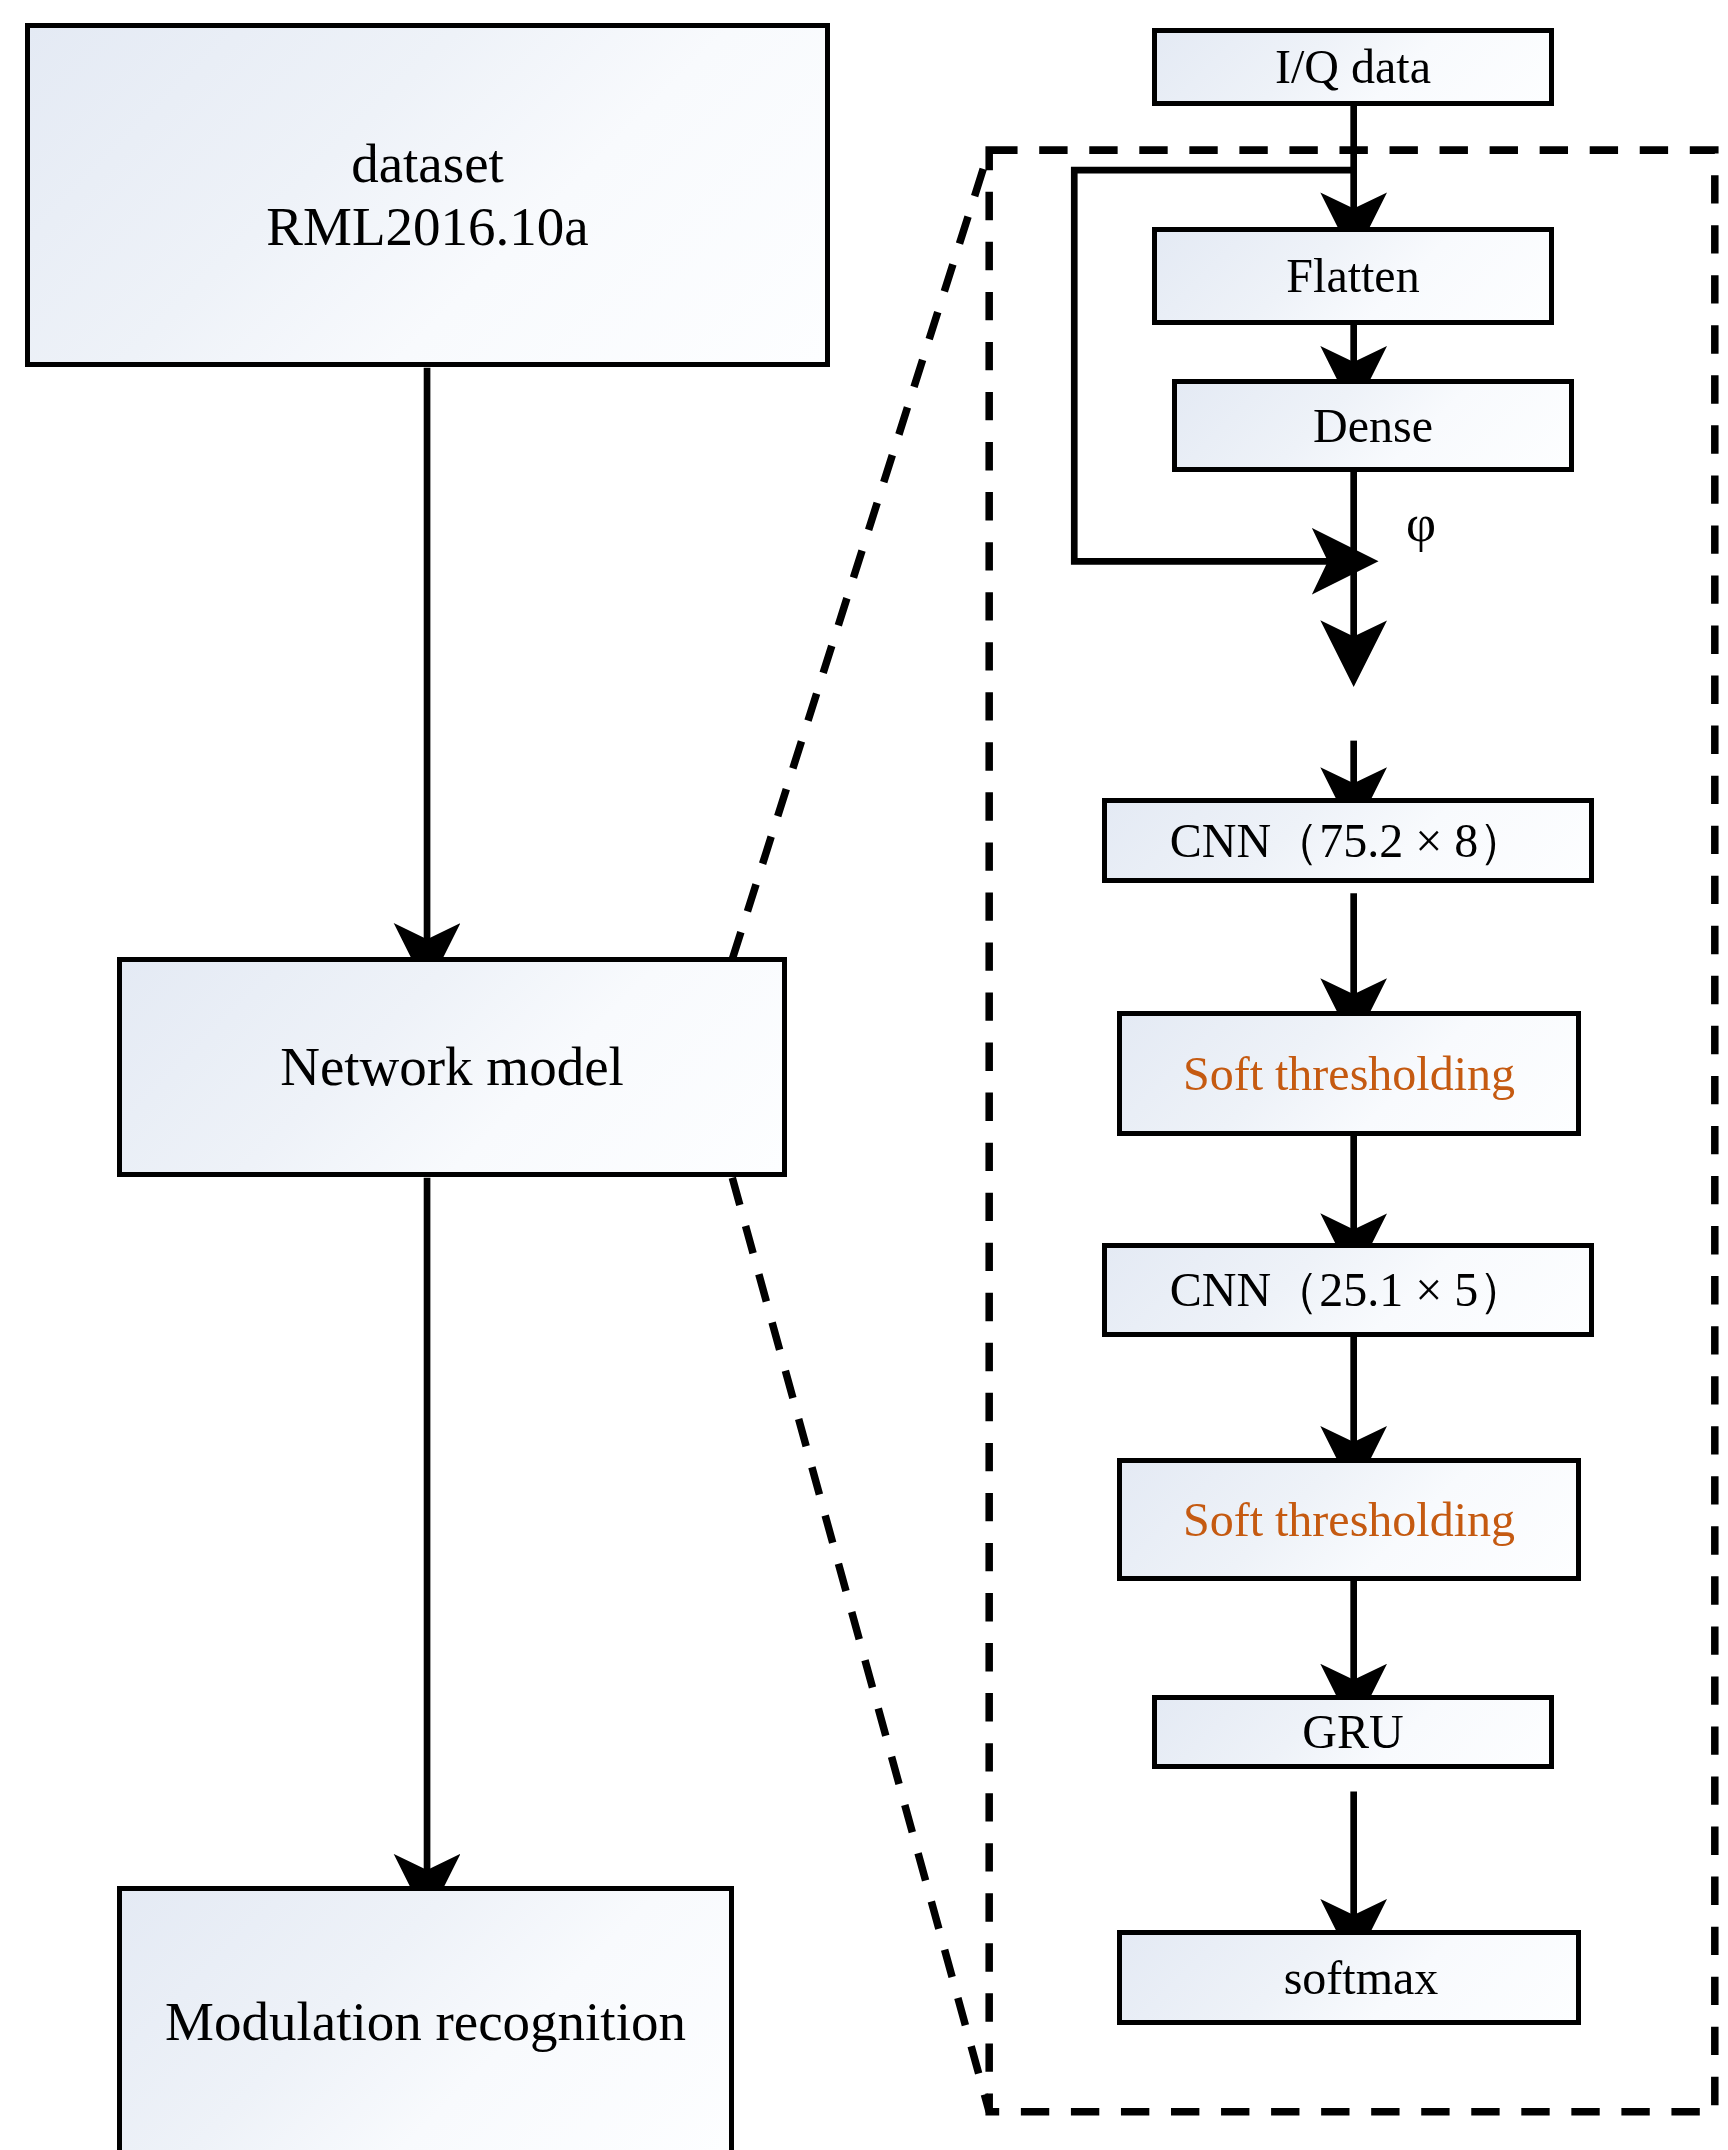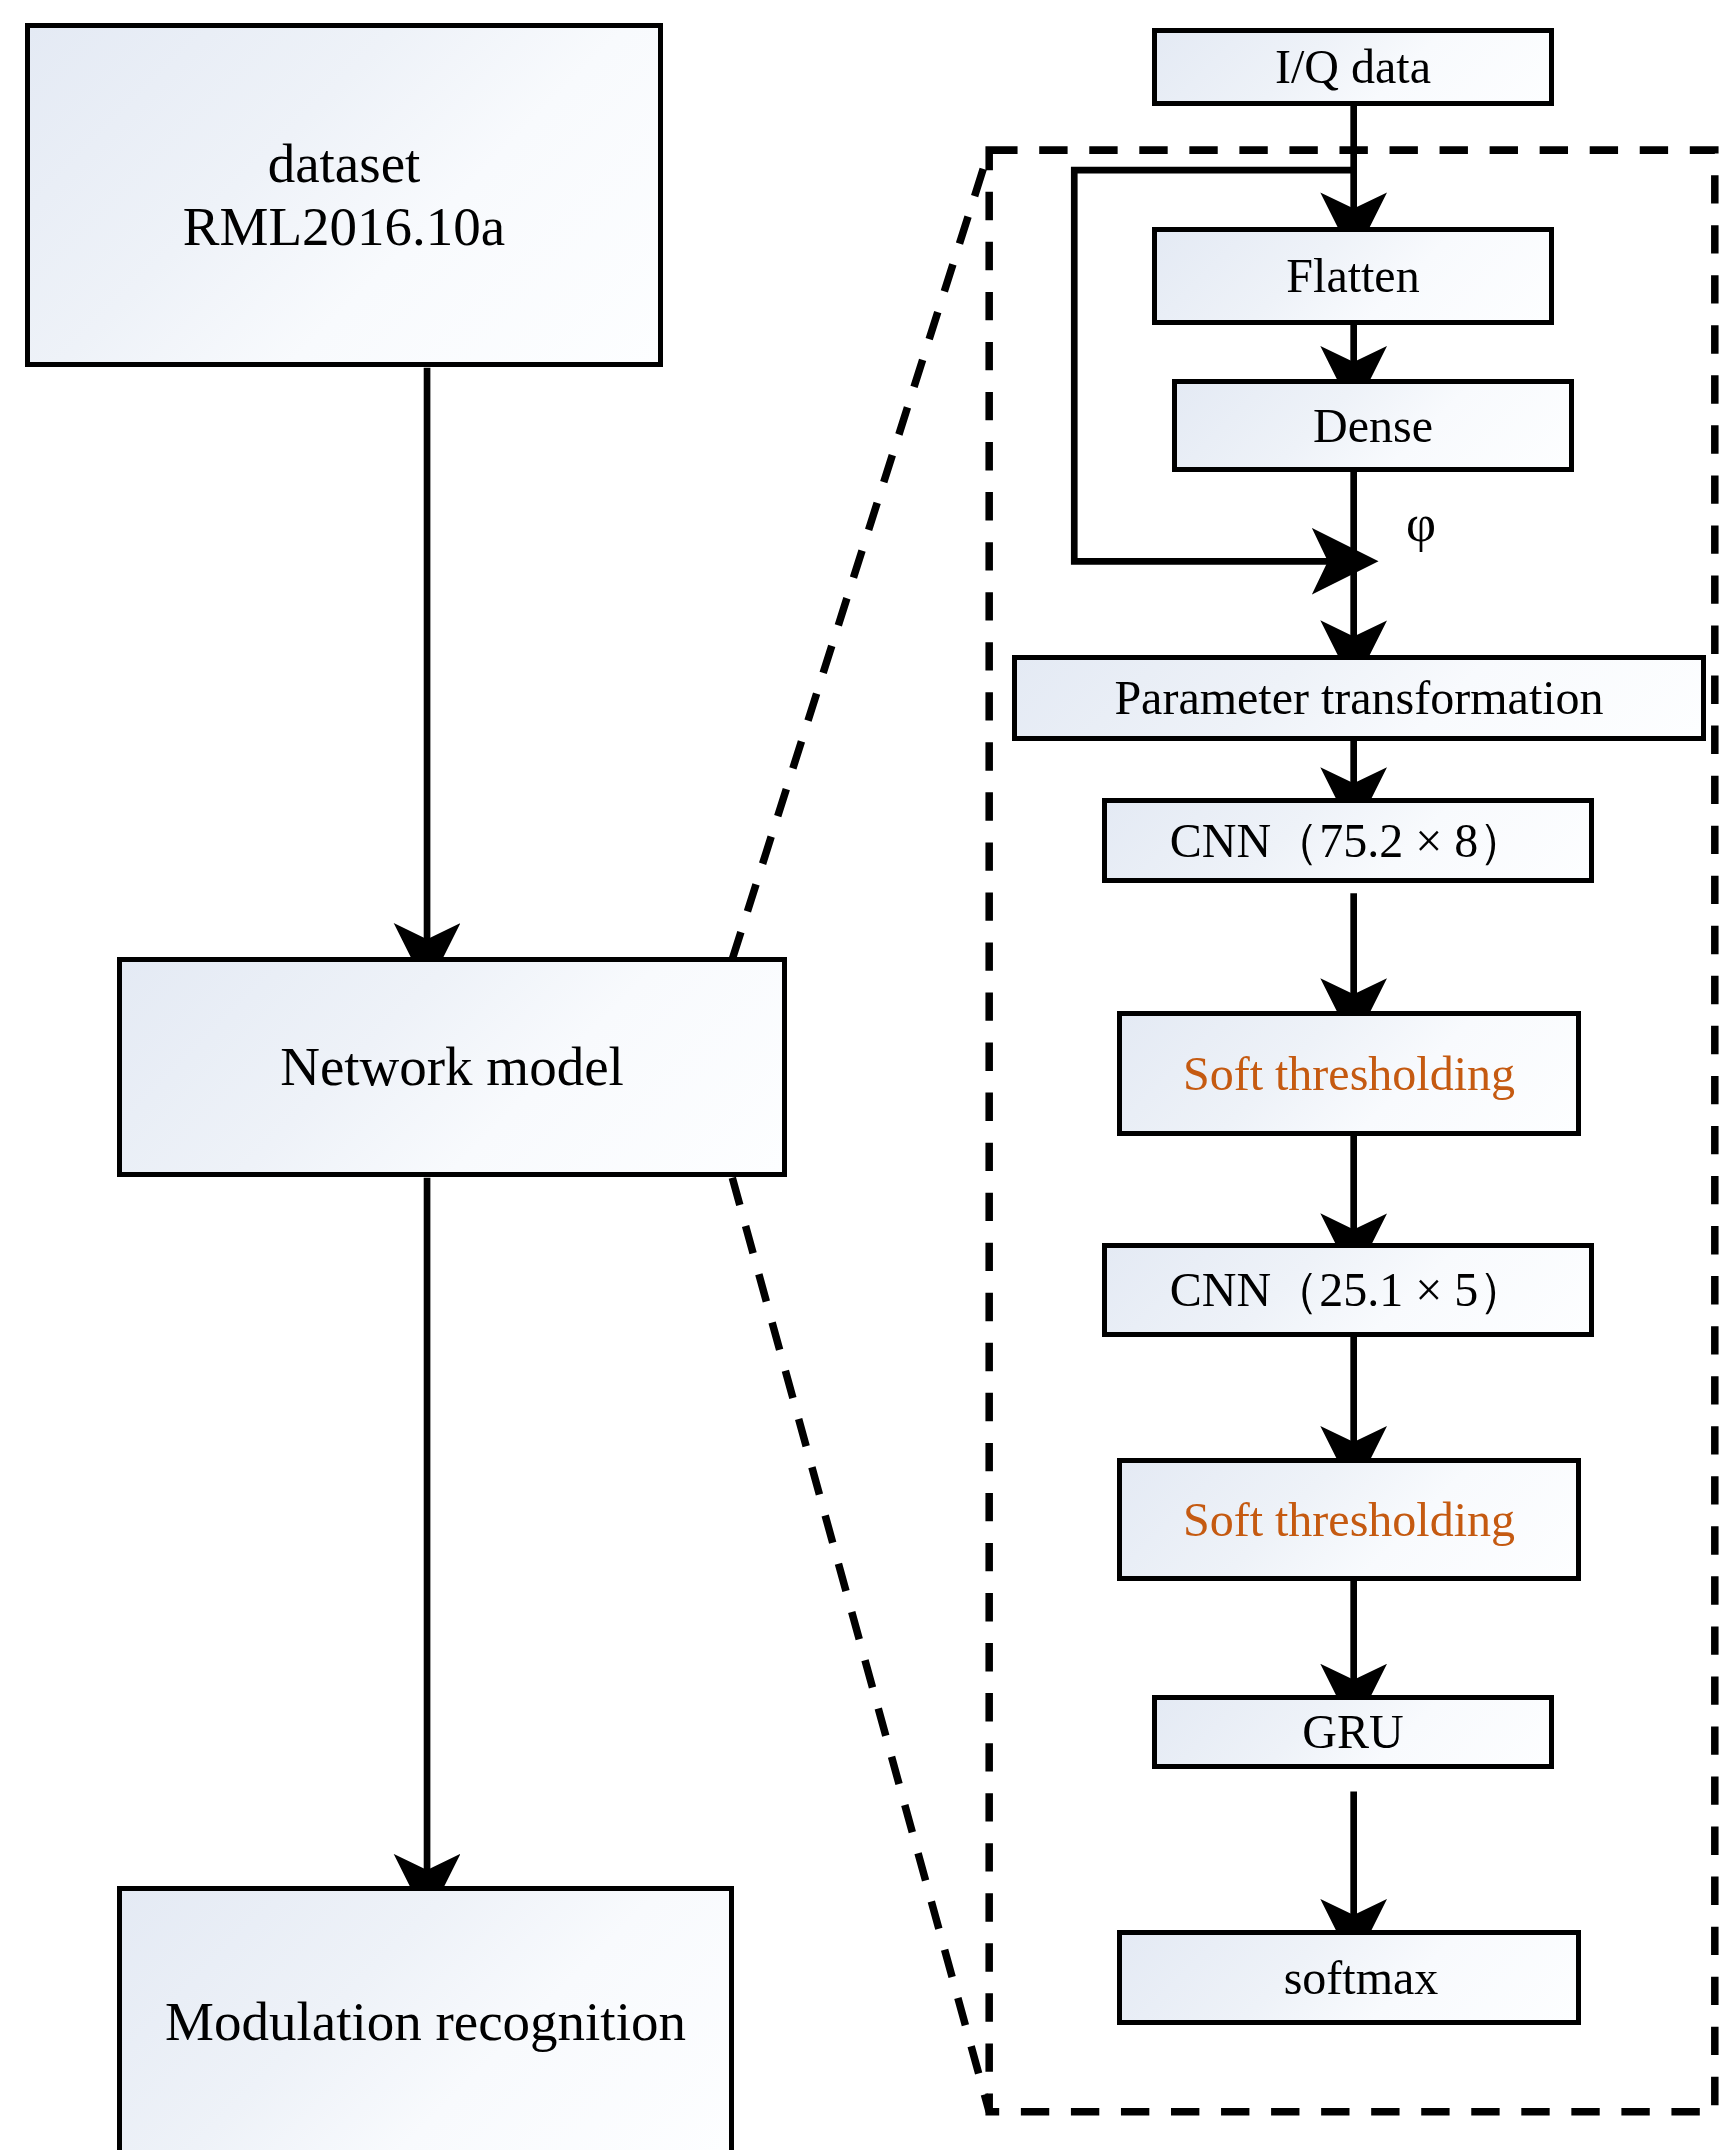--- a/index.html
+++ b/index.html
@@ -75,36 +75,35 @@
     <polyline points="1623,204 1288,204 1288,673 1608,673" fill="none" stroke="#000000" stroke-width="8" marker-end="url(#arrow)"></polyline>
 
     <line x1="1623" y1="888" x2="1623" y2="955" stroke="#000000" stroke-width="8" marker-end="url(#arrow)"></line>
     <line x1="1623" y1="1071" x2="1623" y2="1208" stroke="#000000" stroke-width="8" marker-end="url(#arrow)"></line>
     <line x1="1623" y1="1362" x2="1623" y2="1490" stroke="#000000" stroke-width="8" marker-end="url(#arrow)"></line>
     <line x1="1623" y1="1603" x2="1623" y2="1745" stroke="#000000" stroke-width="8" marker-end="url(#arrow)"></line>
     <line x1="1623" y1="1895" x2="1623" y2="2030" stroke="#000000" stroke-width="8" marker-end="url(#arrow)"></line>
     <line x1="1623" y1="2148" x2="1623" y2="2312" stroke="#000000" stroke-width="8" marker-end="url(#arrow)"></line>
   </svg>
 
-  <div class="box" style="left:25px; top:23px; width:638px; height:344px; font-size:55px;">dataset
+  <div class="box" style="left:25px; top:23px; width:805px; height:344px; font-size:55px;">dataset
 RML2016.10a</div>
 
   <div class="box" style="left:117px; top:957px; width:670px; height:220px; font-size:55px;">Network model</div>
 
   <div class="box" style="left:117px; top:1886px; width:617px; height:271px; font-size:55px;">Modulation recognition</div>
 
   <div class="box" style="left:1152px; top:27.5px; width:402px; height:78px; font-size:48px;">I/Q data</div>
 
   <div class="box" style="left:1152px; top:227px; width:402px; height:98px; font-size:48px;">Flatten</div>
 
   <div class="box" style="left:1152px; top:379px; width:402px; height:93px; font-size:48px;margin-left:20px;">Dense</div>
 
   <div class="phi-label" style="left:1406px; top:494px;">φ</div>
 
-  <div class="box" style="left:1012px; top:655px; width:694px; height:86px; font-size:48px;">Parameter transformation</div>
 
   <div class="box" style="left:1102px; top:798px; width:492px; height:85px; font-size:48px;">CNN（75.2 × 8）</div>
 
   <div class="box orange-text" style="left:1117px; top:1011px; width:464px; height:125px; font-size:48px;">Soft thresholding</div>
 
   <div class="box" style="left:1102px; top:1243px; width:492px; height:94px; font-size:48px;">CNN（25.1 × 5）</div>
 
   <div class="box orange-text" style="left:1117px; top:1458px; width:464px; height:123px; font-size:48px;">Soft thresholding</div>
 
   <div class="box" style="left:1152px; top:1695px; width:402px; height:74px; font-size:48px;">GRU</div>

